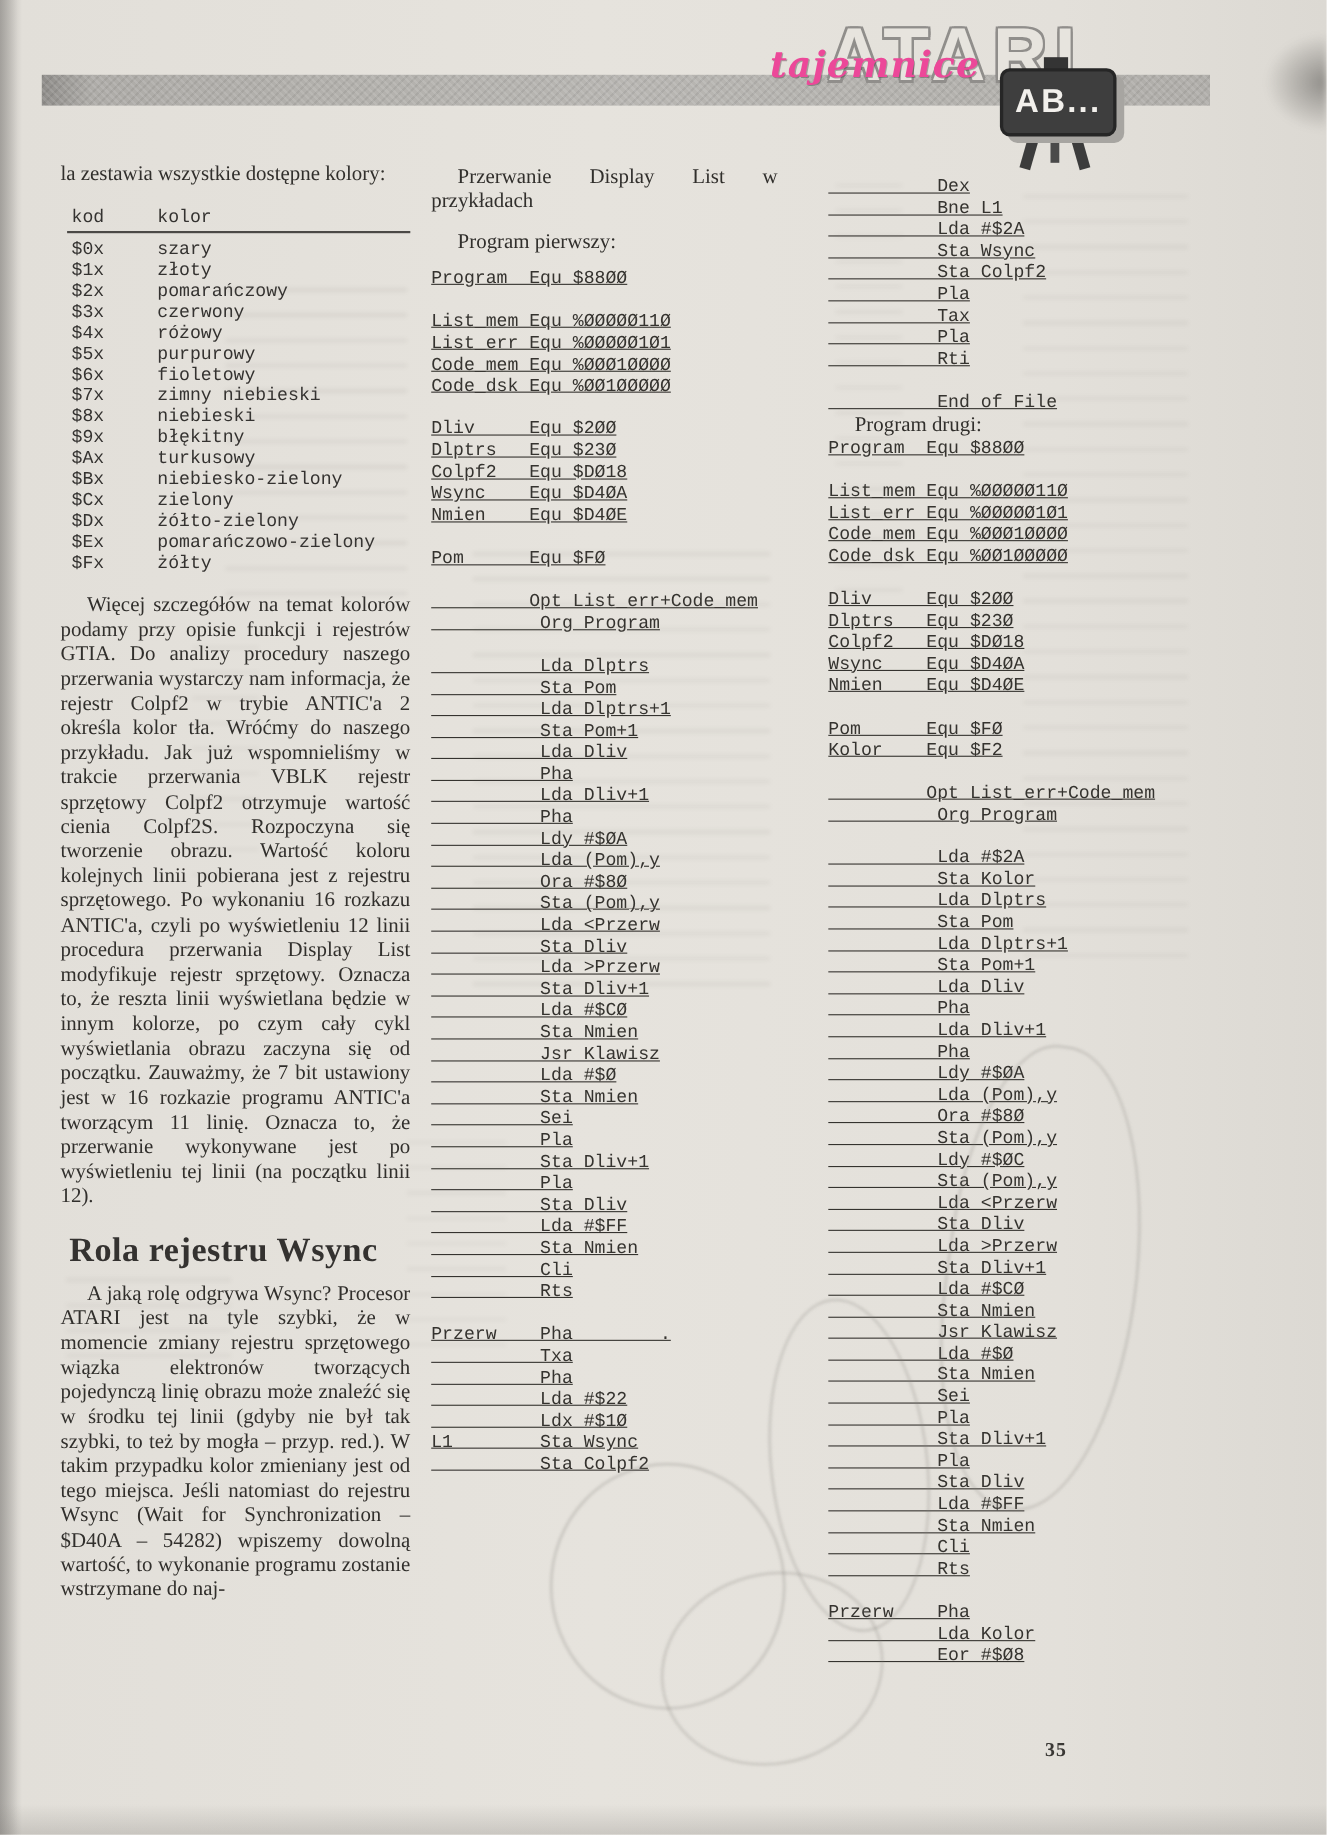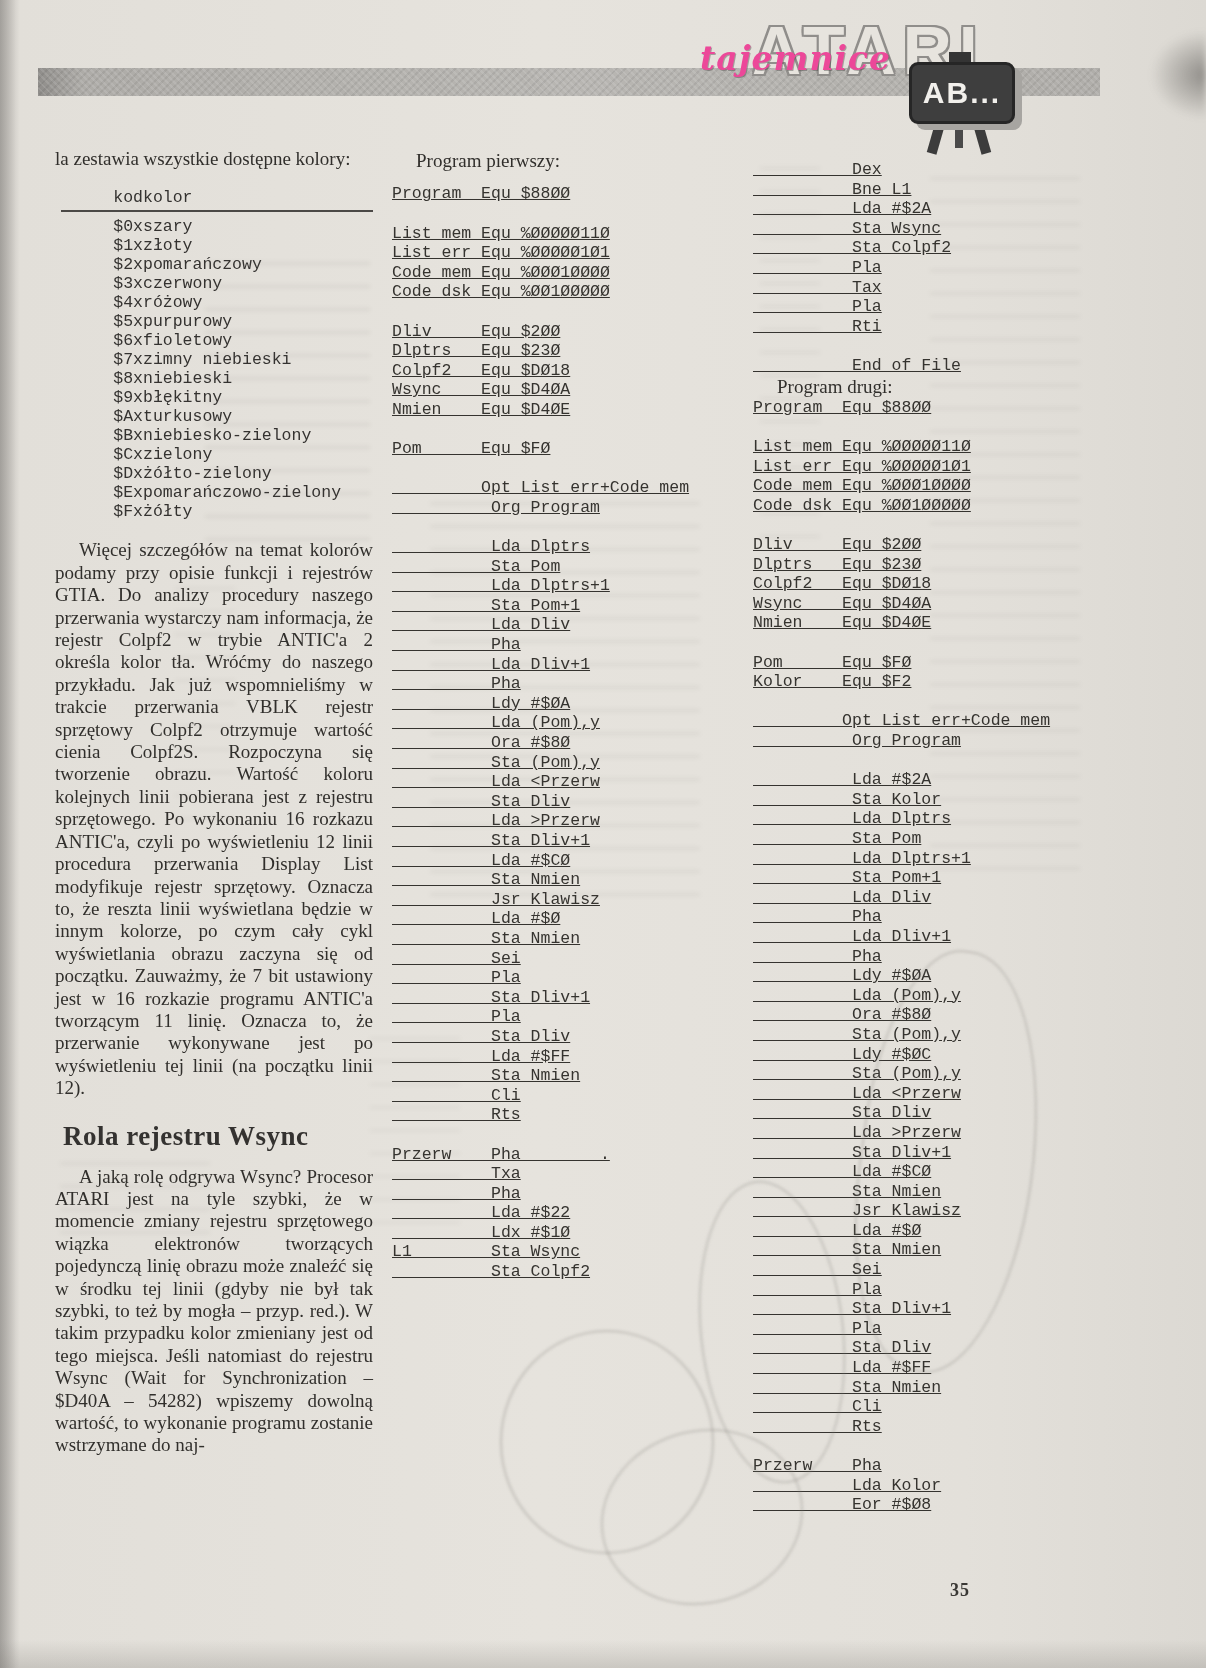--- a/index.html
+++ b/index.html
@@ -48,24 +48,24 @@
   .col{position:absolute;}
   .col-left{left:55px;top:148px;width:318px;}
   .col-mid{left:392px;top:150px;width:315px;}
   .col-right{left:753px;top:160px;width:320px;}
   p.body{
     margin:0;font-size:19px;line-height:22.4px;text-align:justify;color:#312f2c;
   }
   p.body.indent{text-indent:24px;}
   p.body + p.body{margin-top:14px;}
   h2.wsync{
-    margin:20px 0 14px 8px;font-size:27px;line-height:32px;font-weight:bold;color:#343230;letter-spacing:.5px;
-  }
-  
-  .ctable{margin:18px 0 18px 6px;font-family:"Liberation Mono",monospace;font-size:16.5px;color:#343230;text-align:right;}
+    margin:20px 0 14px 8px;font-size:31px;line-height:32px;font-weight:bold;color:#343230;letter-spacing:.5px;
+  }
+  
+  .ctable{margin:18px 0 18px 6px;font-family:"Liberation Mono",monospace;font-size:16.5px;color:#343230;}
   .chead{display:flex;border-bottom:2px solid #4b4946;padding:0 0 3px 4px;margin-bottom:5px;}
   .chead span:first-child{width:78px;}
   .crow{display:flex;line-height:19px;padding-left:4px;}
   .crow .ccode{width:78px;}
   
   pre.code{
     margin:12px 0 0 0;font-family:"Liberation Mono",monospace;
     font-size:16.5px;line-height:19.6px;color:#35332f;white-space:pre;text-decoration:underline;
   }
   .col-right pre.code{margin-top:0;}
@@ -185,20 +185,21 @@
             <span class="cname">żółty</span>
           </div>
         </div>
     </div>
     <p class="body indent">Więcej szczegółów na temat kolorów podamy przy opisie funkcji i rejestrów GTIA. Do analizy procedury naszego przerwania wystarczy nam informacja, że rejestr Colpf2 w trybie ANTIC'a 2 określa kolor tła. Wróćmy do naszego przykładu. Jak już wspomnieliśmy w trakcie przerwania VBLK rejestr sprzętowy Colpf2 otrzymuje wartość cienia Colpf2S. Rozpoczyna się tworzenie obrazu. Wartość koloru kolejnych linii pobierana jest z rejestru sprzętowego. Po wykonaniu 16 rozkazu ANTIC'a, czyli po wyświetleniu 12 linii procedura przerwania Display List modyfikuje rejestr sprzętowy. Oznacza to, że reszta linii wyświetlana będzie w innym kolorze, po czym cały cykl wyświetlania obrazu zaczyna się od początku. Zauważmy, że 7 bit ustawiony jest w 16 rozkazie programu ANTIC'a tworzącym 11 linię. Oznacza to, że przerwanie wykonywane jest po wyświetleniu tej linii (na początku linii 12).</p>
     <h2 class="wsync">Rola rejestru Wsync</h2>
     <p class="body indent">A jaką rolę odgrywa Wsync? Procesor ATARI jest na tyle szybki, że w momencie zmiany rejestru sprzętowego wiązka elektronów tworzących pojedynczą linię obrazu może znaleźć się w środku tej linii (gdyby nie był tak szybki, to też by mogła – przyp. red.). W takim przypadku kolor zmieniany jest od tego miejsca. Jeśli natomiast do rejestru Wsync (Wait for Synchronization – $D40A – 54282) wpiszemy dowolną wartość, to wykonanie programu zostanie wstrzymane do naj-</p>
   </div>
 
   <div class="col col-mid">
+    <p class="body indent">Przerwanie Display List w przykładach</p>
     <p class="body indent">Program pierwszy:</p>
     <pre class="code">Program  Equ $88ØØ
 
 List_mem Equ %ØØØØØ11Ø
 List_err Equ %ØØØØØ1Ø1
 Code_mem Equ %ØØØ1ØØØØ
 Code_dsk Equ %ØØ1ØØØØØ
 
 Dliv     Equ $2ØØ
 Dlptrs   Equ $23Ø

